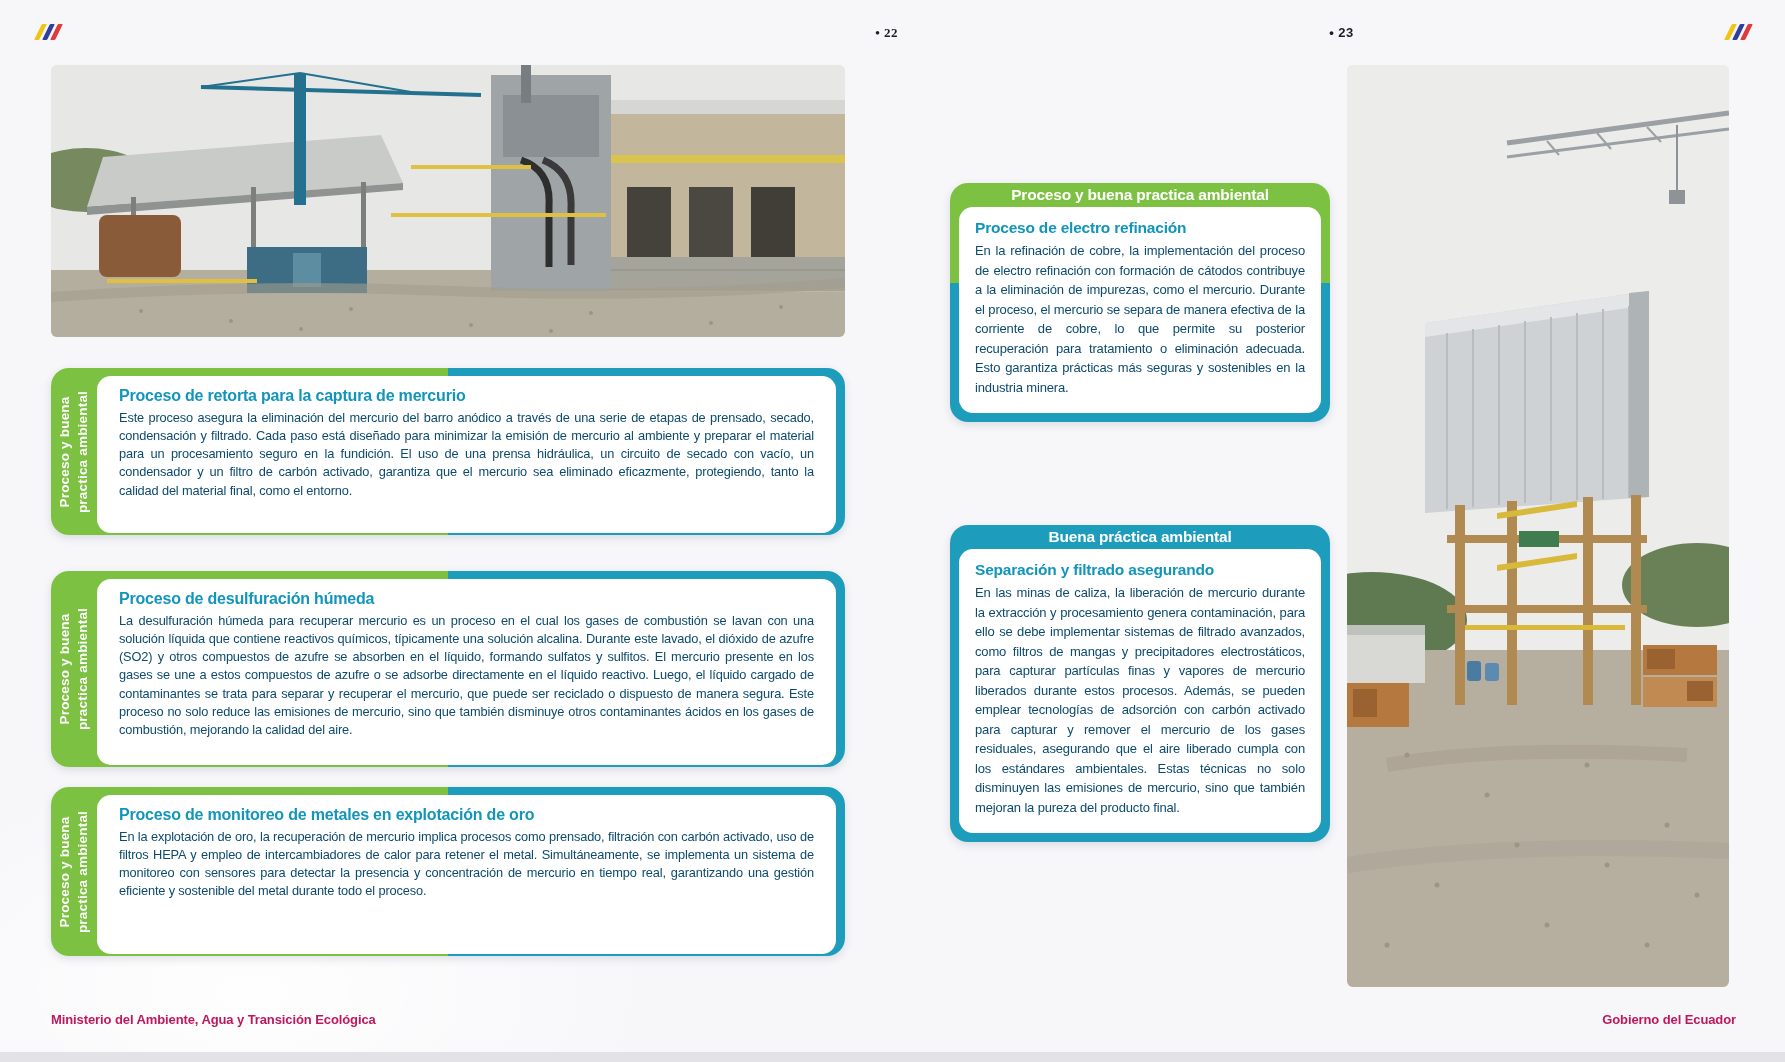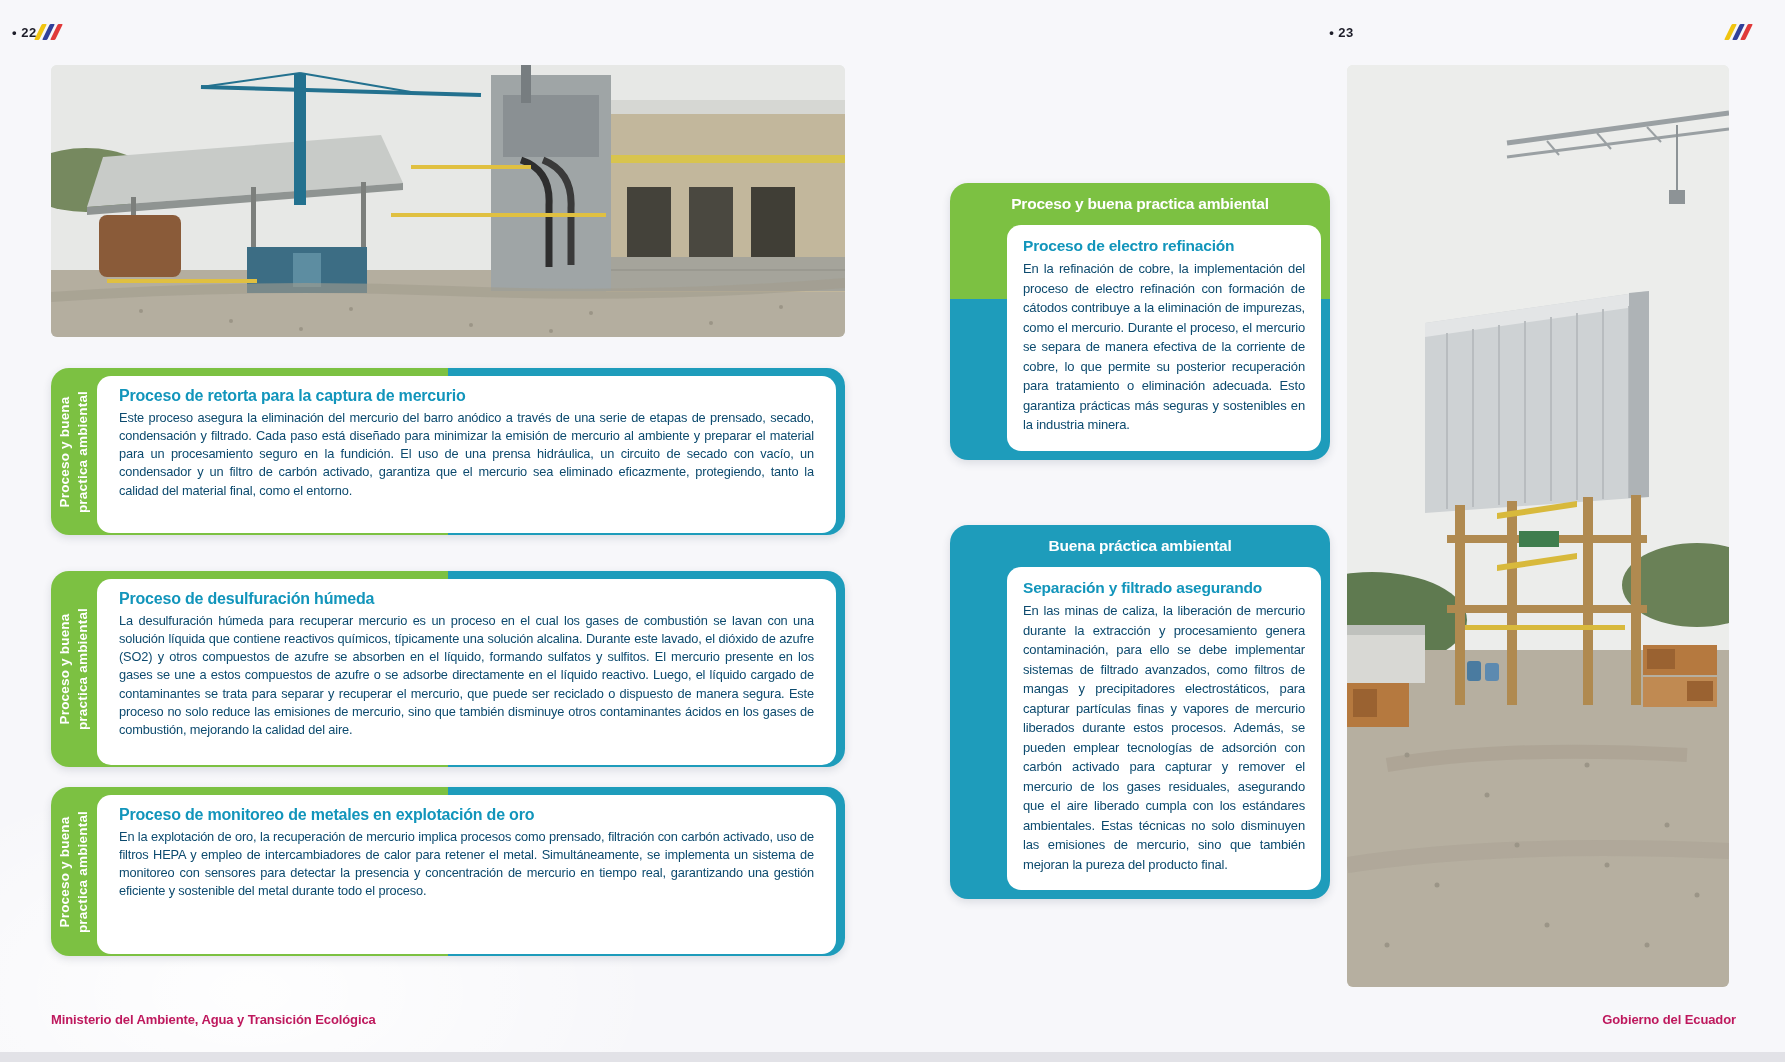--- a/index.html
+++ b/index.html
@@ -17,21 +17,21 @@
   
   .logo{position:absolute;top:24px;height:16px;display:flex;gap:3px;}
   .logo-left{left:38px;}
   .logo-right{right:36px;}
   .logo i{display:block;width:5px;height:16px;transform:skewX(-26deg);border-radius:1px;}
   .logo .y{background:#f0c410;}
   .logo .b{background:#30409a;}
   .logo .r{background:#e03a3a;}
   
   .page-num{position:absolute;top:25px;font-size:13px;font-weight:bold;color:#1d1d29;letter-spacing:.5px;}
-  .page-num.left{left:12px;width:898px;text-align:left;}
+  .page-num.left{left:0;width:898px;text-align:right;font-family:Liberation Serif, serif;}
   .page-num.right{left:898px;width:887px;text-align:center;}
   
   .photo{position:absolute;border-radius:6px;overflow:hidden;background:#e7e8e6;}
   .photo-left{left:51px;top:65px;width:794px;height:272px;}
   .photo-right{left:1347px;top:65px;width:382px;height:922px;}
   .photo svg{display:block;}
   
   .lcard{
     position:absolute;left:51px;width:794px;display:flex;
     border-radius:18px;
@@ -54,27 +54,26 @@
   .card-body{font-size:12.8px;line-height:1.42;text-align:justify;color:#0c4a6e;letter-spacing:-.15px;}
   
   .rcard{
     position:absolute;left:950px;width:380px;box-sizing:border-box;
     border-radius:18px;padding:0 9px 9px 9px;
     box-shadow:0 3px 8px rgba(40,60,80,0.14);
   }
   .rcard-a{background:linear-gradient(to bottom,#7cc142 0 42%, #1e9cbb 42% 100%);}
   .rcard-b{background:#1e9cbb;}
   .rheader{
-    height:42px;display:flex;align-items:center;justify-content:center;
+    height:24px;display:flex;align-items:center;justify-content:center;
     color:#fff;font-weight:bold;font-size:15.5px;letter-spacing:-.2px;
   }
   .rcard .inner{
     background:#ffffff;border-radius:14px;box-sizing:border-box;
     padding:12px 16px 16px 16px;
-    margin-left:48px;
   }
   .rcard .card-title{font-size:15.5px;}
   .rcard .card-body{font-size:13px;line-height:1.5;}
   
   .footer-text{position:absolute;top:1012px;font-size:13px;font-weight:bold;color:#be185d;letter-spacing:-.1px;}
   .footer-left{left:51px;}
   .footer-right{right:49px;}
   .bottom-bar{position:absolute;left:0;bottom:0;width:1785px;height:10px;background:#e2e2e7;}
 </style>
 </head>

